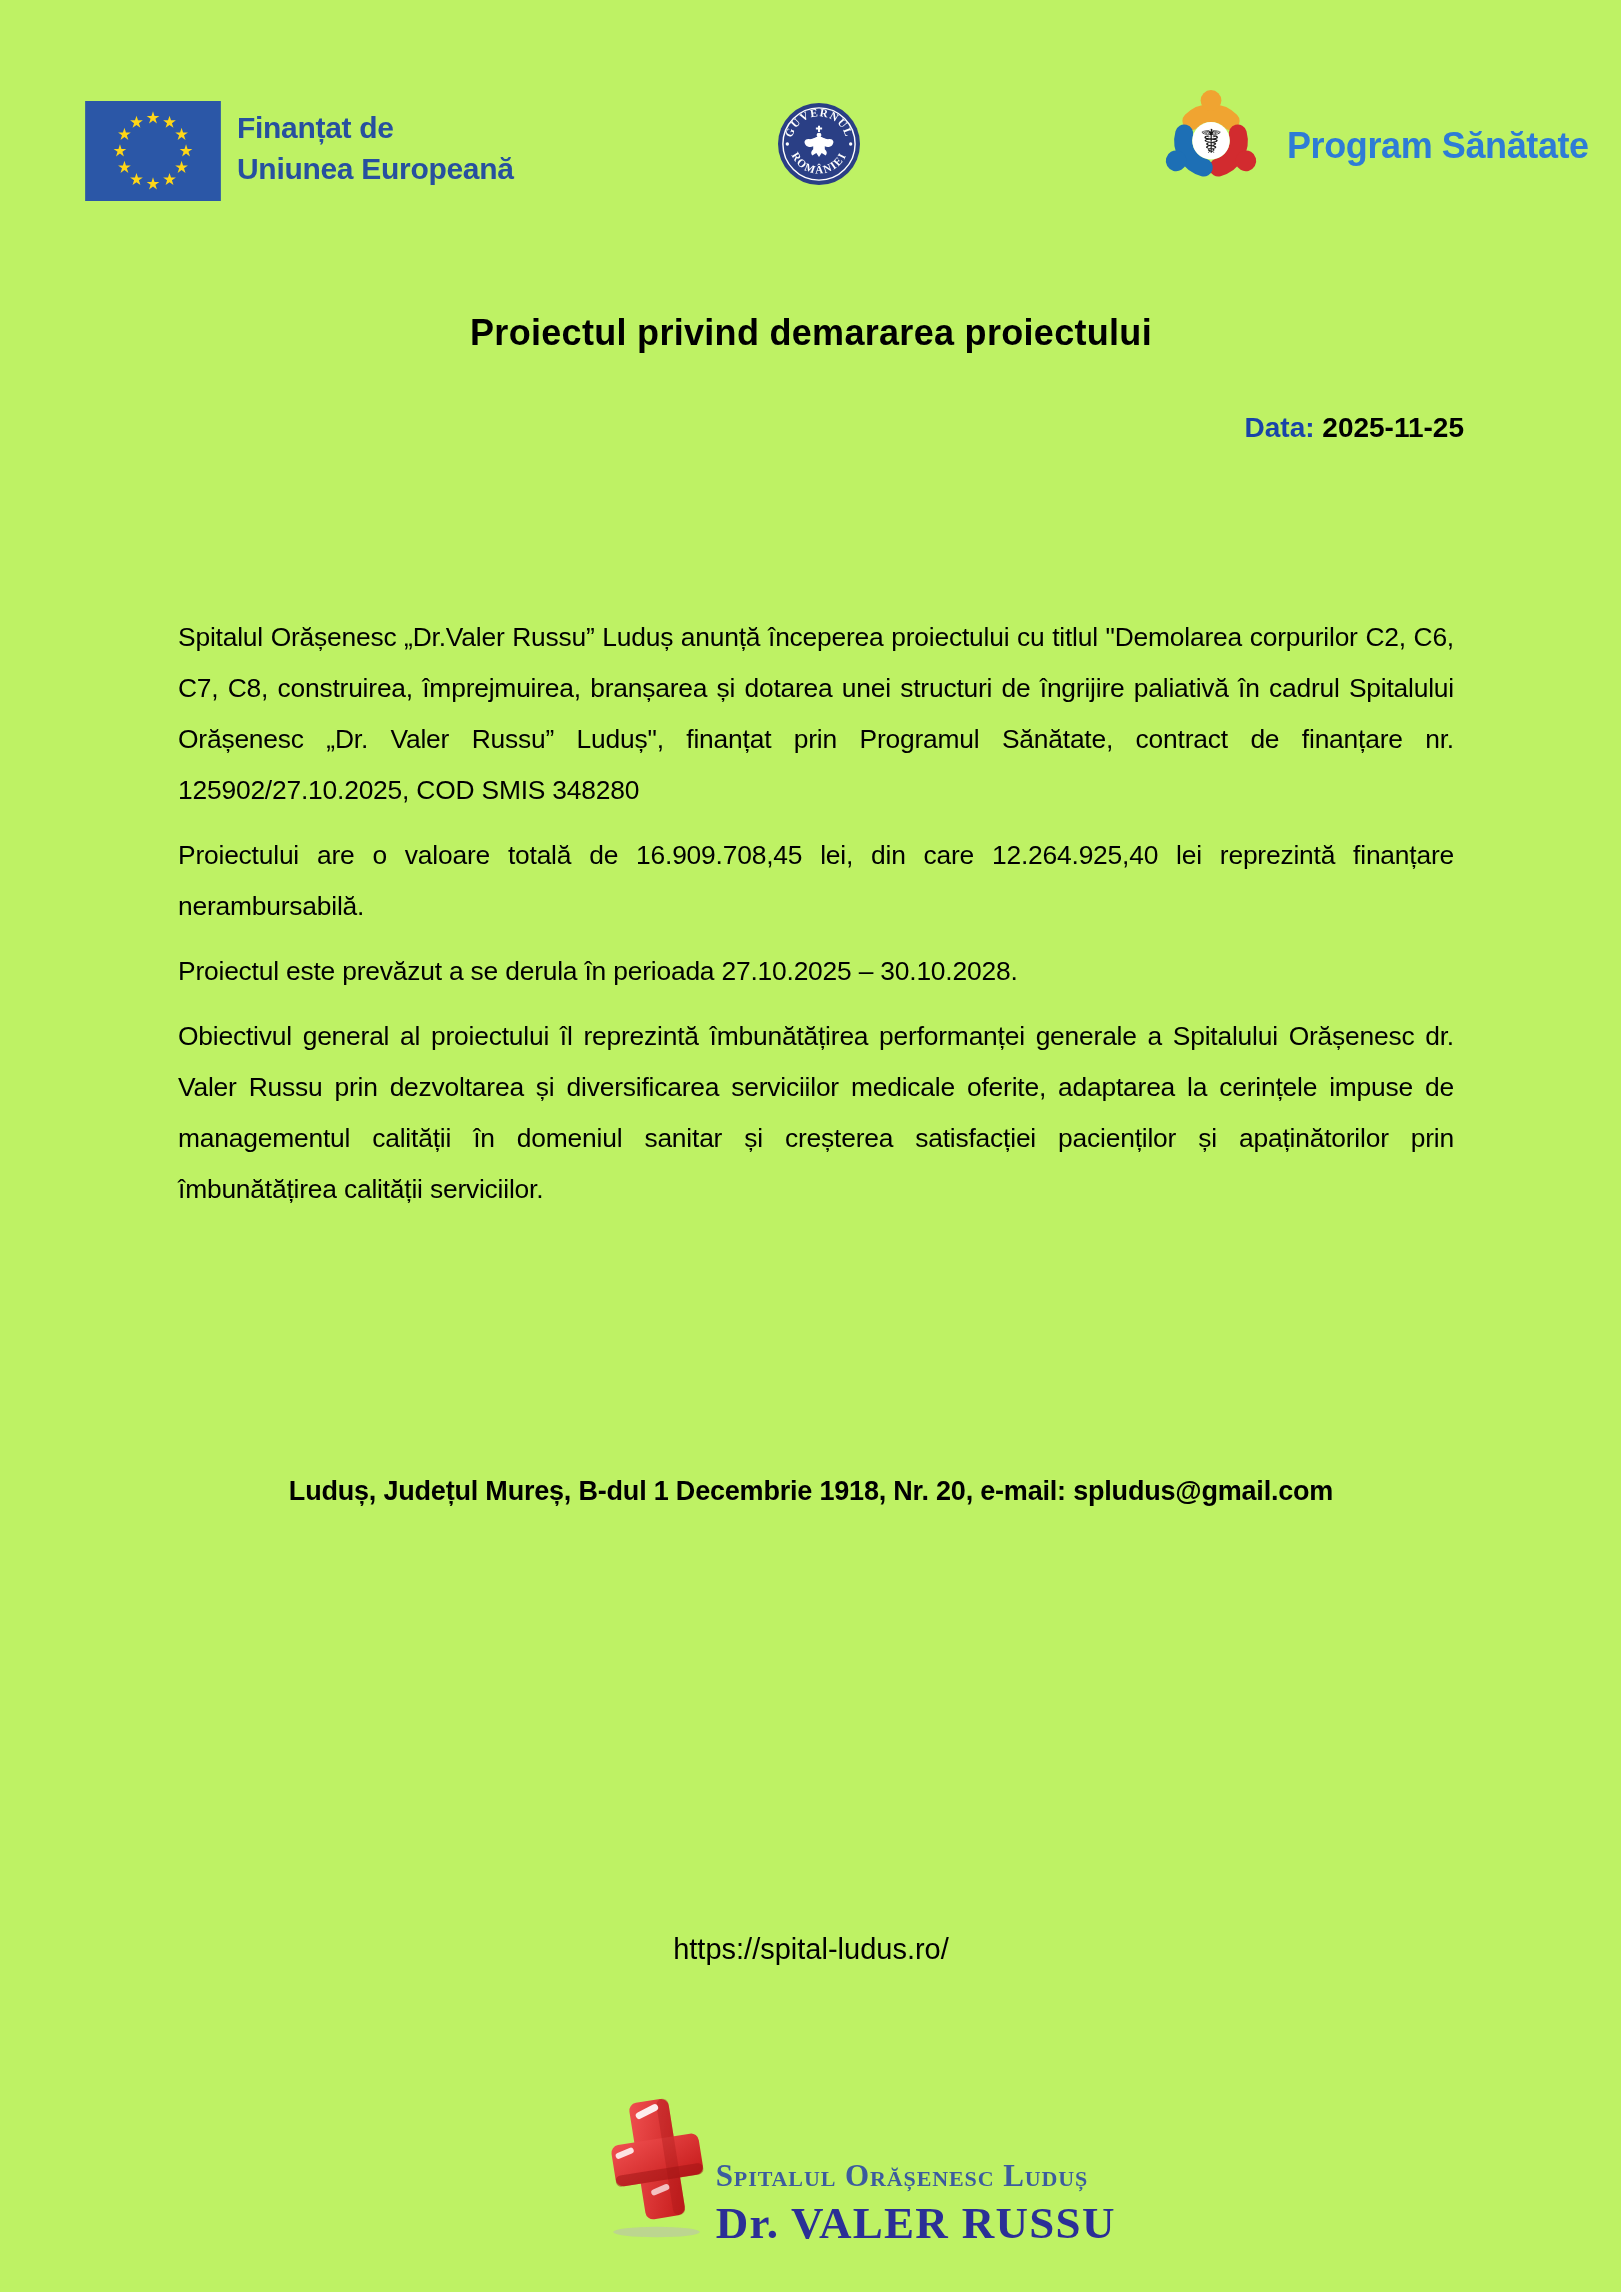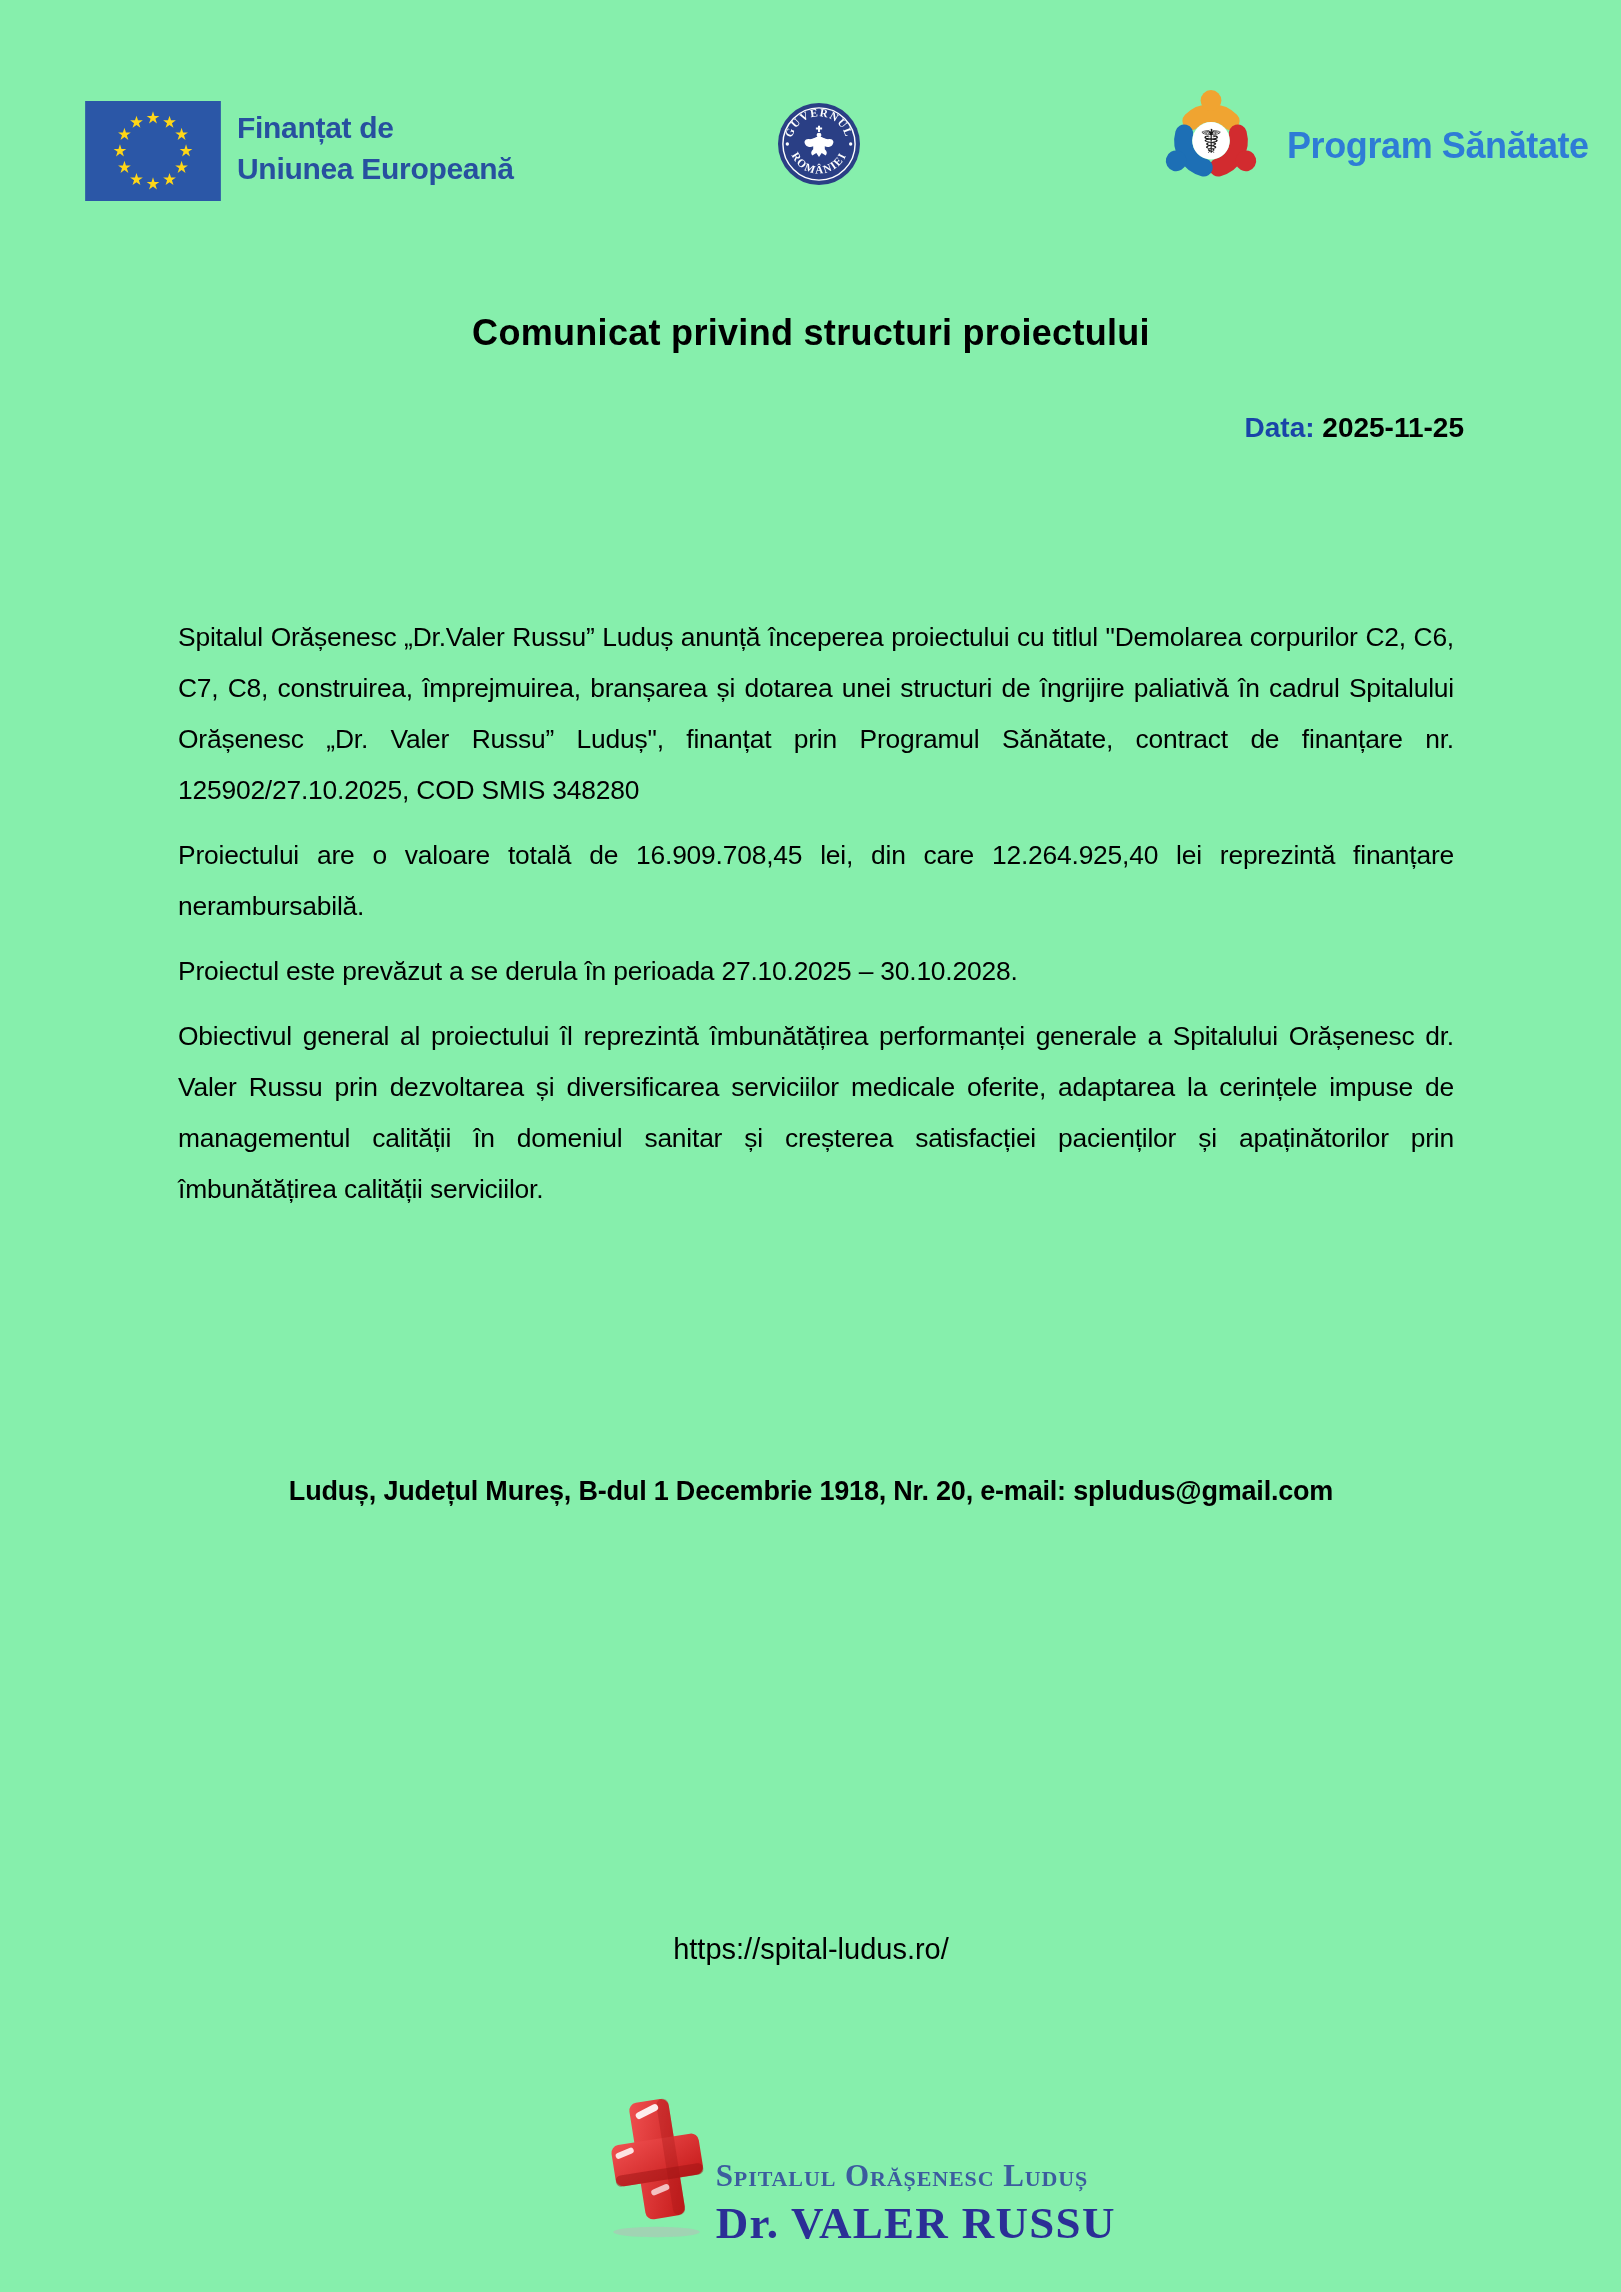--- a/index.html
+++ b/index.html
@@ -1,21 +1,21 @@
 <!DOCTYPE html>
 <html style="font-size:14.3px"><head>
 <meta charset="utf-8">
 <style>
   html, body { margin: 0; padding: 0; background: #888; }
   .page {
     position: relative;
     width: 1622px;
     height: 2293px;
     margin: 0 auto;
-    background: #86efac;
+    background: #bef264;
     font-family: "Liberation Sans", sans-serif;
     color: #000;
     overflow: hidden;
   }
 
   
   .eu-logo { position: absolute; left: 85px; top: 101px; display: flex; align-items: flex-start; }
   .eu-flag { width: 136px; height: 100px; display: block; }
   .eu-text { margin-left: 16px; padding-top: 6.3px; font-weight: bold; font-size: 30px; line-height: 41px; color: #27509f; letter-spacing: -0.3px; }
 
@@ -117,21 +117,21 @@
           <path d="M -28.3 -28.3 A 40 40 0 0 1 28.3 -28.3" fill="none" stroke-width="26" stroke-linecap="round" stroke="#1d6fb5"></path>
           <circle cx="0" cy="-58" r="15" fill="#1d6fb5"></circle>
         </g>
         <circle cx="0" cy="0" r="27" fill="#ffffff"></circle>
         <text x="0" y="17" text-anchor="middle" font-size="48" fill="#151515">☤</text>
       </g>
     </svg>
     <span class="program-label">Program Sănătate</span>
   </div>
 
-  <h1 class="doc-title">Comunicat privind structuri proiectului</h1>
+  <h1 class="doc-title">Proiectul privind demararea proiectului</h1>
 
   <div class="date-line">
     <span class="date-label">Data:</span>
     <span class="date-value">2025-11-25</span>
   </div>
 
   <main class="body-text">
     <p>Spitalul Orășenesc „Dr.Valer Russu” Luduș anunță începerea proiectului cu titlul "Demolarea corpurilor C2, C6, C7, C8, construirea, împrejmuirea, branșarea și dotarea unei structuri de îngrijire paliativă în cadrul Spitalului Orășenesc „Dr. Valer Russu” Luduș", finanțat prin Programul Sănătate, contract de finanțare nr. 125902/27.10.2025, COD SMIS 348280</p>
     <p>Proiectului are o valoare totală de 16.909.708,45 lei, din care 12.264.925,40 lei reprezintă finanțare nerambursabilă.</p>
     <p>Proiectul este prevăzut a se derula în perioada 27.10.2025 – 30.10.2028.</p>

